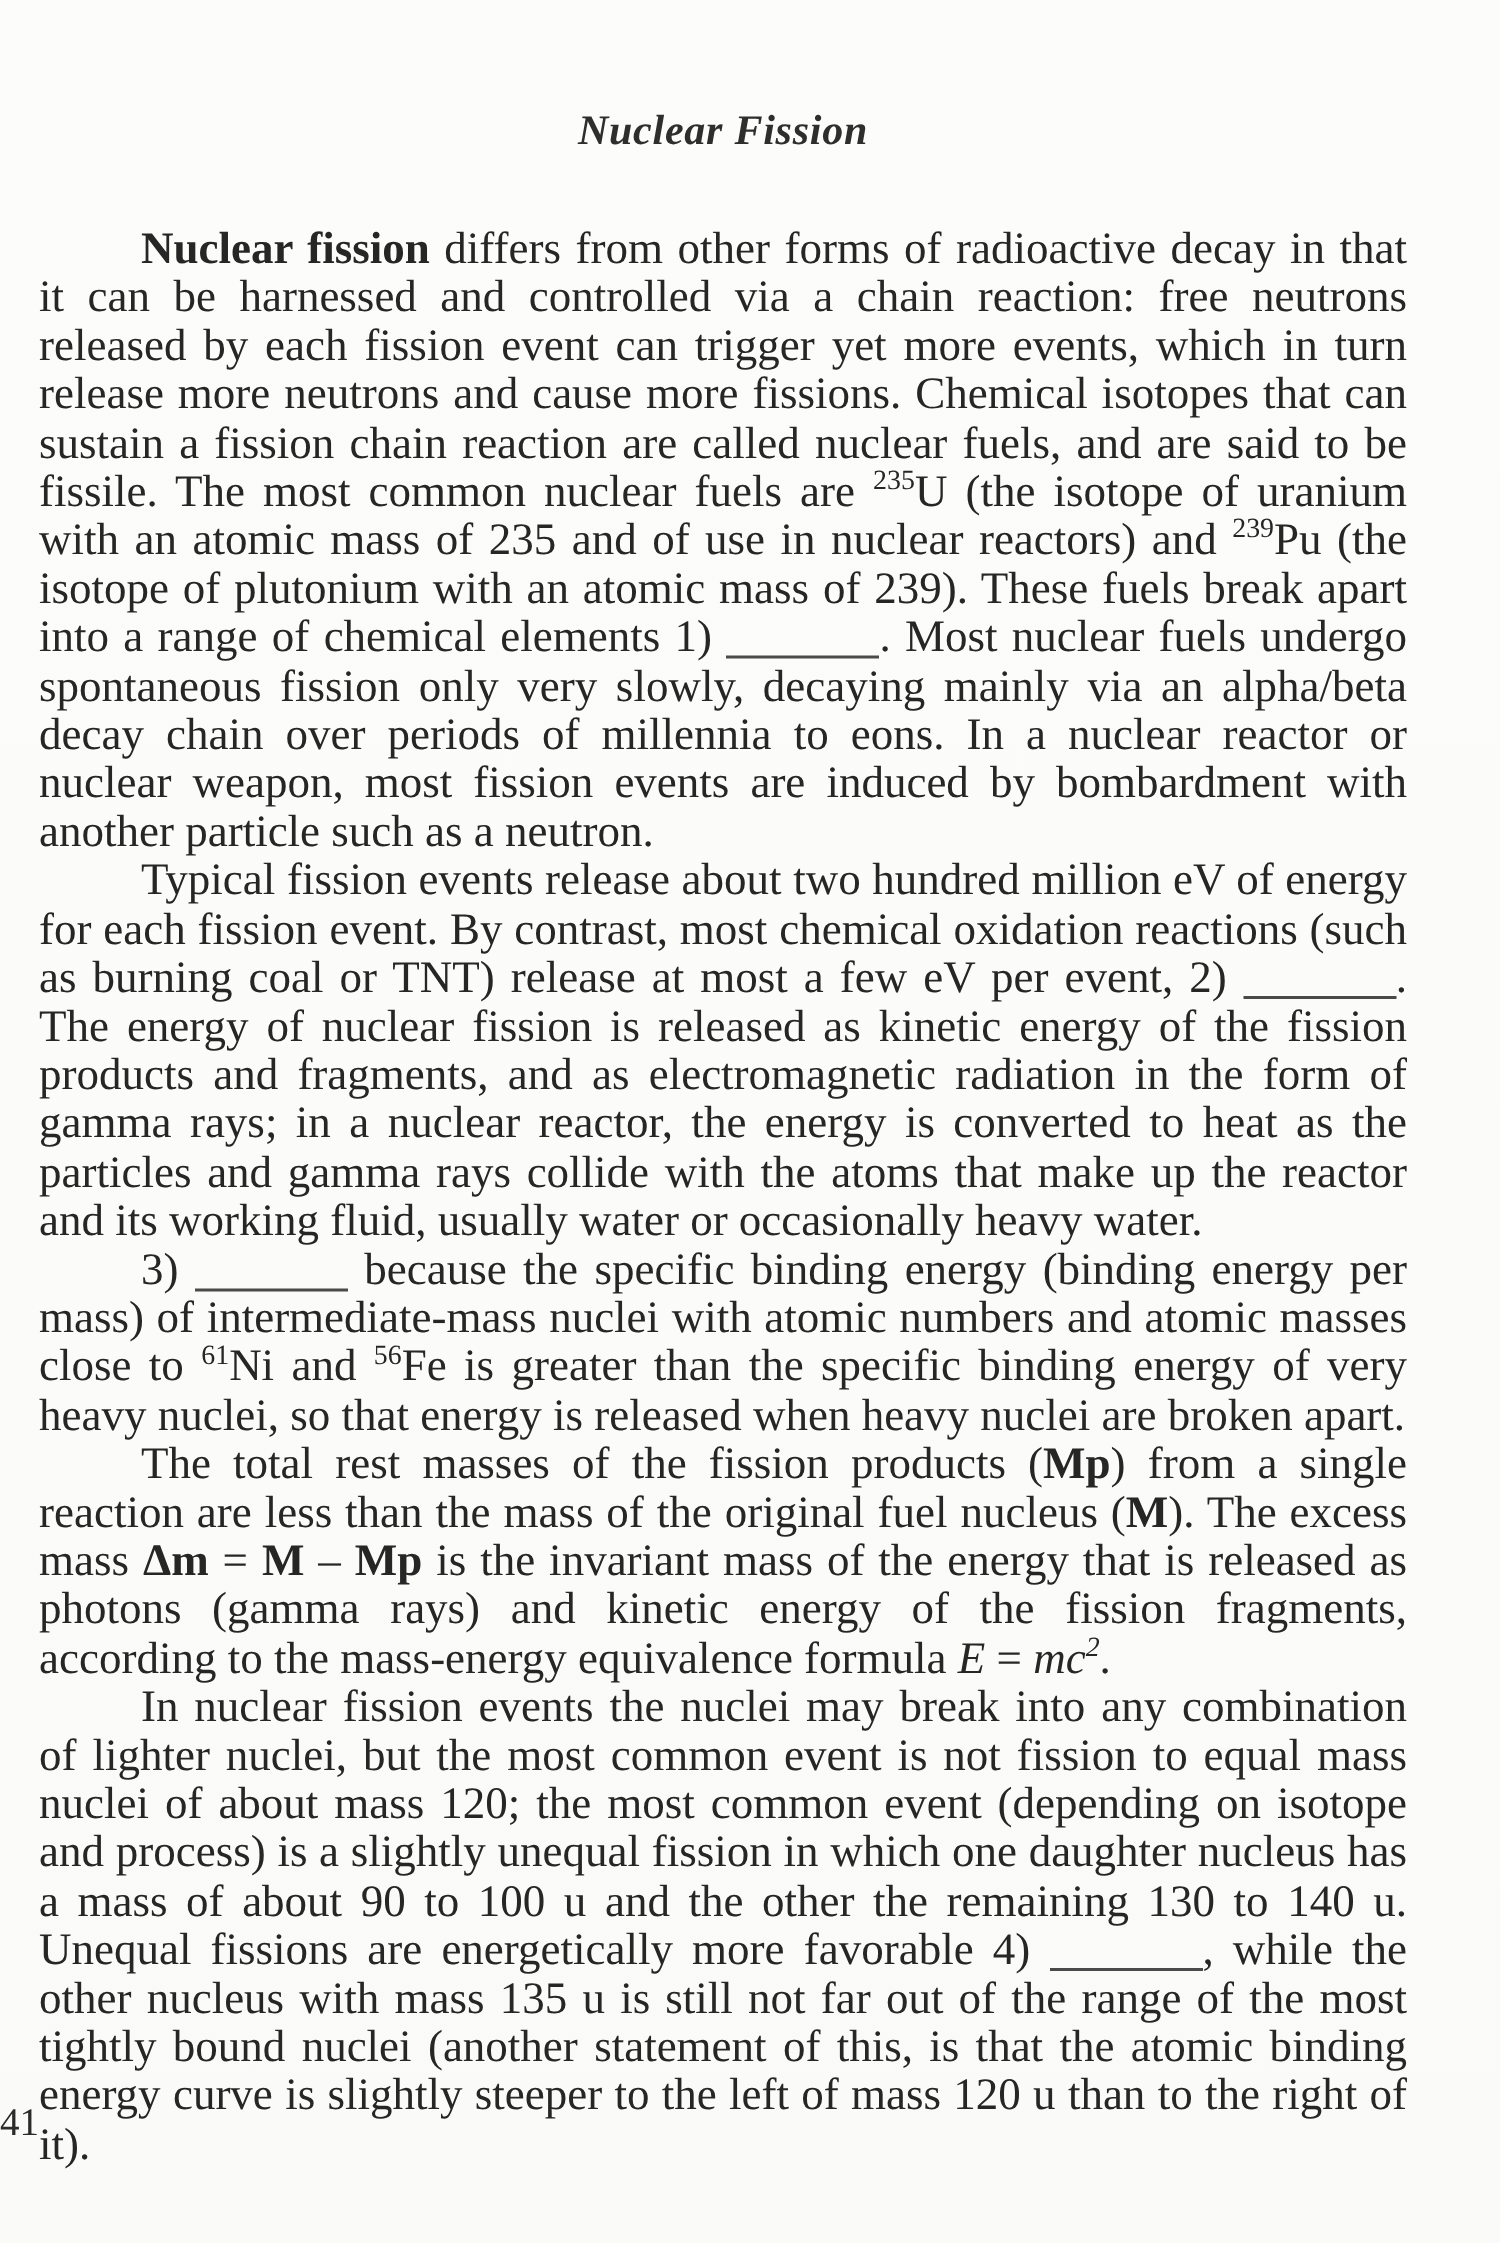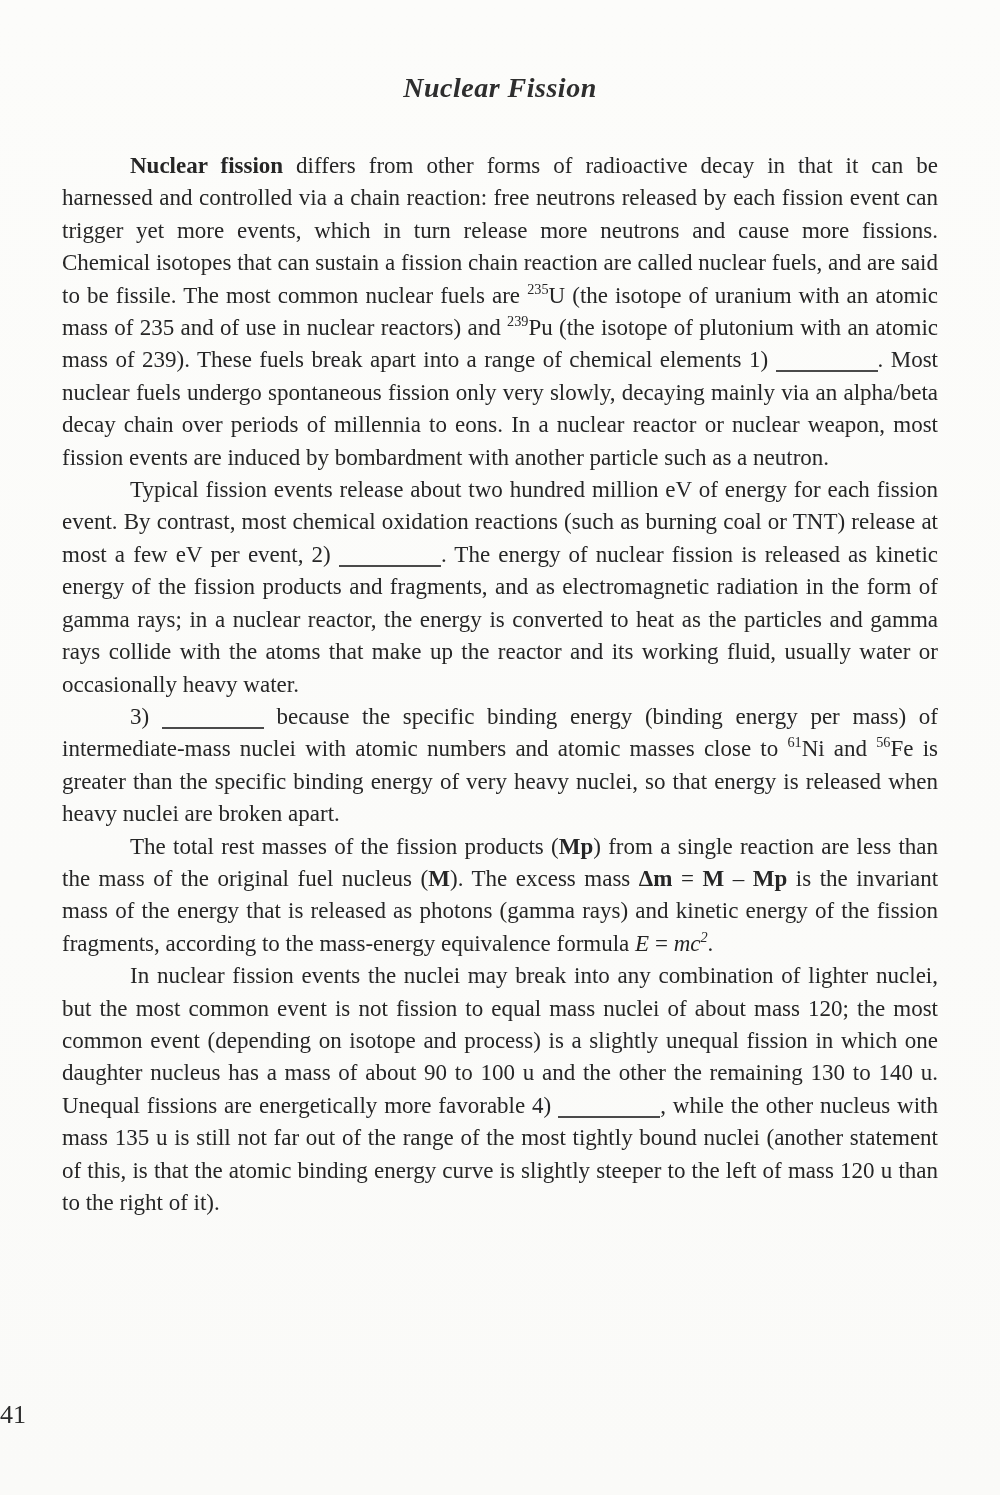--- a/index.html
+++ b/index.html
@@ -12,34 +12,34 @@
     height: 1495px;
     position: relative;
     font-family: "Liberation Serif", serif;
     color: #262626;
     overflow: hidden;
   }
   .scan-page {
     box-sizing: border-box;
     width: 1000px;
     height: 1495px;
-    padding: 72px 62px 0 62px;
+    padding: 72px 62px 0 26px;
     background: linear-gradient(180deg, #fcfcfa 0%, #fbfbf9 60%, #fafaf8 100%);
   }
   .title {
     margin: 0 0 46px 0;
     text-align: center;
     font-size: 28px;
     font-weight: bold;
     font-style: italic;
     letter-spacing: 0.5px;
     color: #2e2e2e;
   }
   .body-text {
-    font-size: 23px;
+    font-size: 30px;
     line-height: 32.4px;
     text-align: justify;
   }
   .para {
     margin: 0;
     text-indent: 68px;
   }
   .bold { font-weight: bold; }
   .italic { font-style: italic; }
   .body-text sup {

